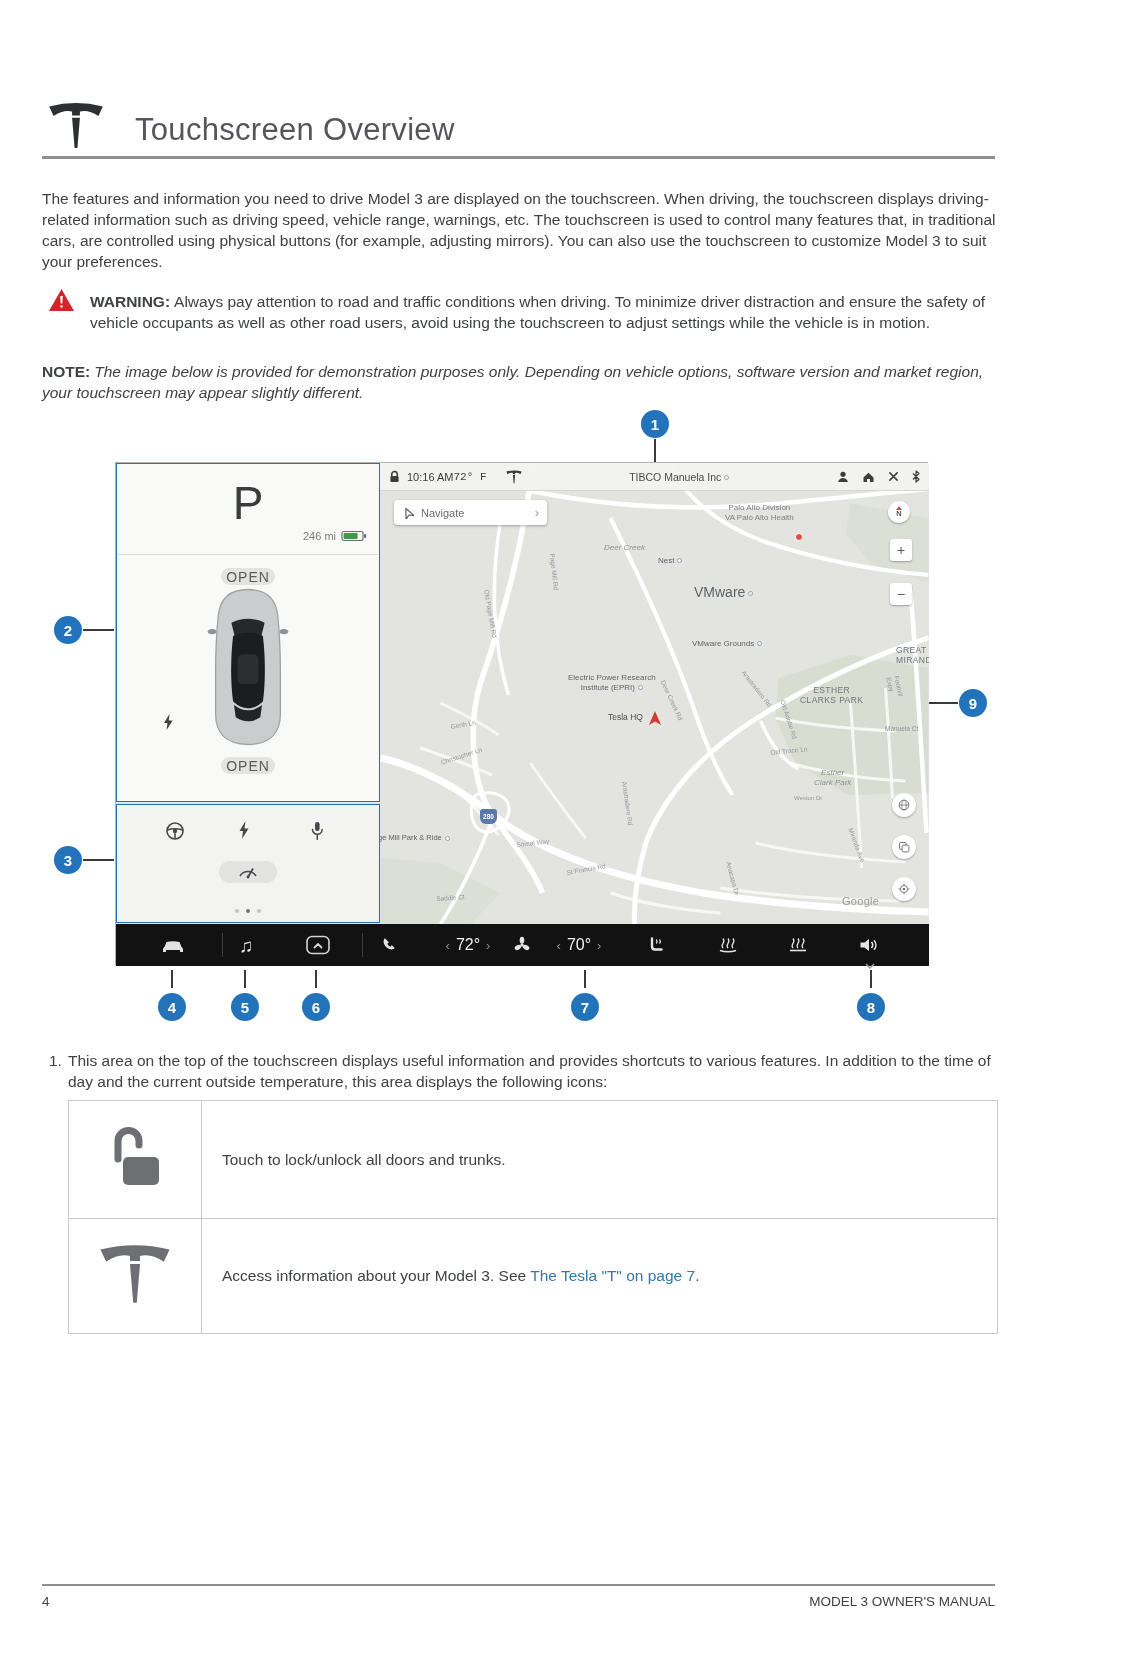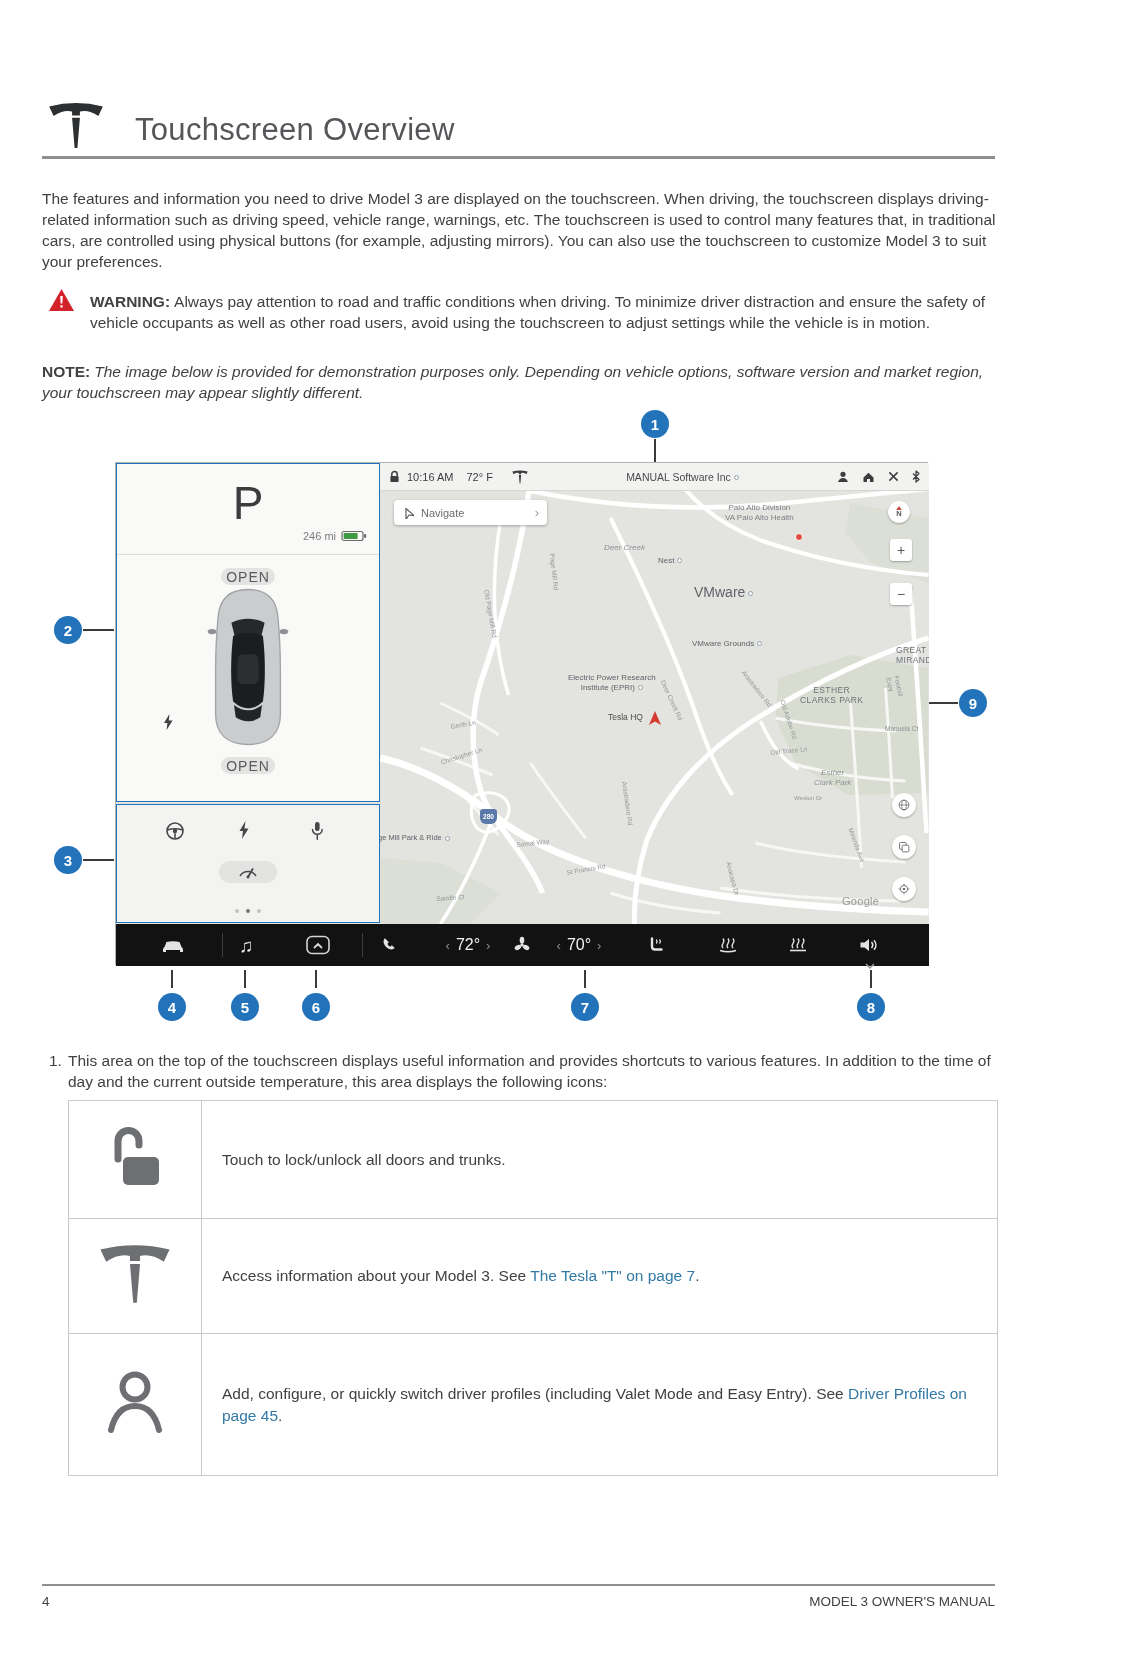--- a/index.html
+++ b/index.html
@@ -280,26 +280,26 @@
       </div>
       <div class="abs" style="left:415px; top:70px; width:8px; height:8px; border-radius:50%; background:#e04a3f; border:1.5px solid #fff; z-index:3;"></div>
       <div class="shield" style="left:100px; top:346px;">280</div>
 
       <div class="statusbar">
         <svg width="11" height="13" viewBox="0 0 10 12">
           <path d="M2.5 5.5 V3.8 a2.5 2.5 0 0 1 5 0 V5.5" stroke="#3c3d3f" stroke-width="1.4" fill="none"></path>
           <rect x="1.2" y="5.5" width="7.6" height="5.6" rx="1" fill="#3c3d3f"></rect>
         </svg>
         <span style="margin-left:7px; font-weight:500;">10:16 AM</span>
-        <span style="margin-left:13px;">72° F</span>
+        <span style="font-family:Liberation Mono, monospace;">72° F</span>
         <svg width="16" height="14" viewBox="0 0 100 84" style="margin-left:19px;">
           <path d="M2 8 Q50 -4 98 8 L90 25 Q72 13 57 17 L57 24 H43 V17 Q28 13 10 25 Z" fill="#3c3d3f"></path>
           <path d="M43 28 H57 L52.5 82 H47.5 Z" fill="#3c3d3f"></path>
         </svg>
-        <span class="sb-center"><span>MANUAL Software Inc</span><span class="poi"></span></span>
+        <span class="sb-center"><span>TIBCO Manuela Inc</span><span class="poi"></span></span>
         <span class="sb-right">
           <svg width="12" height="12" viewBox="0 0 12 12">
             <circle cx="6" cy="3.3" r="2.6" fill="#3c3d3f"></circle>
               <path d="M1 11 Q2.5 7 6 7 Q9.5 7 11 11 Z" fill="#3c3d3f"></path>
           </svg>
           <svg width="13" height="12" viewBox="0 0 13 12">
             <path d="M1.5 6.5 L6.5 1.8 L11.5 6.5 V11 H8 V8 H5 V11 H1.5 Z" fill="#3c3d3f"></path>
           </svg>
           <svg width="11" height="11" viewBox="0 0 12 12">
             <path d="M1.5 10.5 L10.5 1.5 M1.5 1.5 L10.5 10.5" stroke="#3c3d3f" stroke-width="1.6"></path>
@@ -461,31 +461,20 @@
       <td class="icon-cell">
         <svg width="72" height="62" viewBox="0 0 100 84">
           <path d="M2 8 Q50 -4 98 8 L90 25 Q72 13 57 17 L57 24 H43 V17 Q28 13 10 25 Z" fill="#6e6f72"></path>
           <path d="M43 28 H57 L52.5 82 H47.5 Z" fill="#6e6f72"></path>
         </svg>
       </td>
       <td class="text-cell">
         <span>Access information about your Model 3. See </span><a class="doclink" href="#">The Tesla "T" on page 7</a><span>.</span>
       </td>
     </tr>
-    <tr style="height:142px;">
-      <td class="icon-cell">
-        <svg width="58" height="66" viewBox="0 0 58 66">
-          <circle cx="29" cy="17" r="12.5" fill="none" stroke="#6e6f72" stroke-width="6"></circle>
-          <path d="M5 60 C9 43 18 36 29 36 C40 36 49 43 53 60" fill="none" stroke="#6e6f72" stroke-width="6" stroke-linecap="round"></path>
-        </svg>
-      </td>
-      <td class="text-cell">
-        <span>Add, configure, or quickly switch driver profiles (including Valet Mode and Easy Entry). See </span><a class="doclink" href="#">Driver Profiles on page 45</a><span>.</span>
-      </td>
-    </tr>
   </tbody>
     </table>
 
   <div class="abs footer-rule" style="left:42px; top:1584px; width:953px;"></div>
   <div class="abs footer-text" style="left:42px; top:1594px;">4</div>
   <div class="abs footer-text" style="left:42px; top:1594px; width:953px; text-align:right;">MODEL 3 OWNER'S MANUAL</div>
 
 </div>
 
 </body></html>

